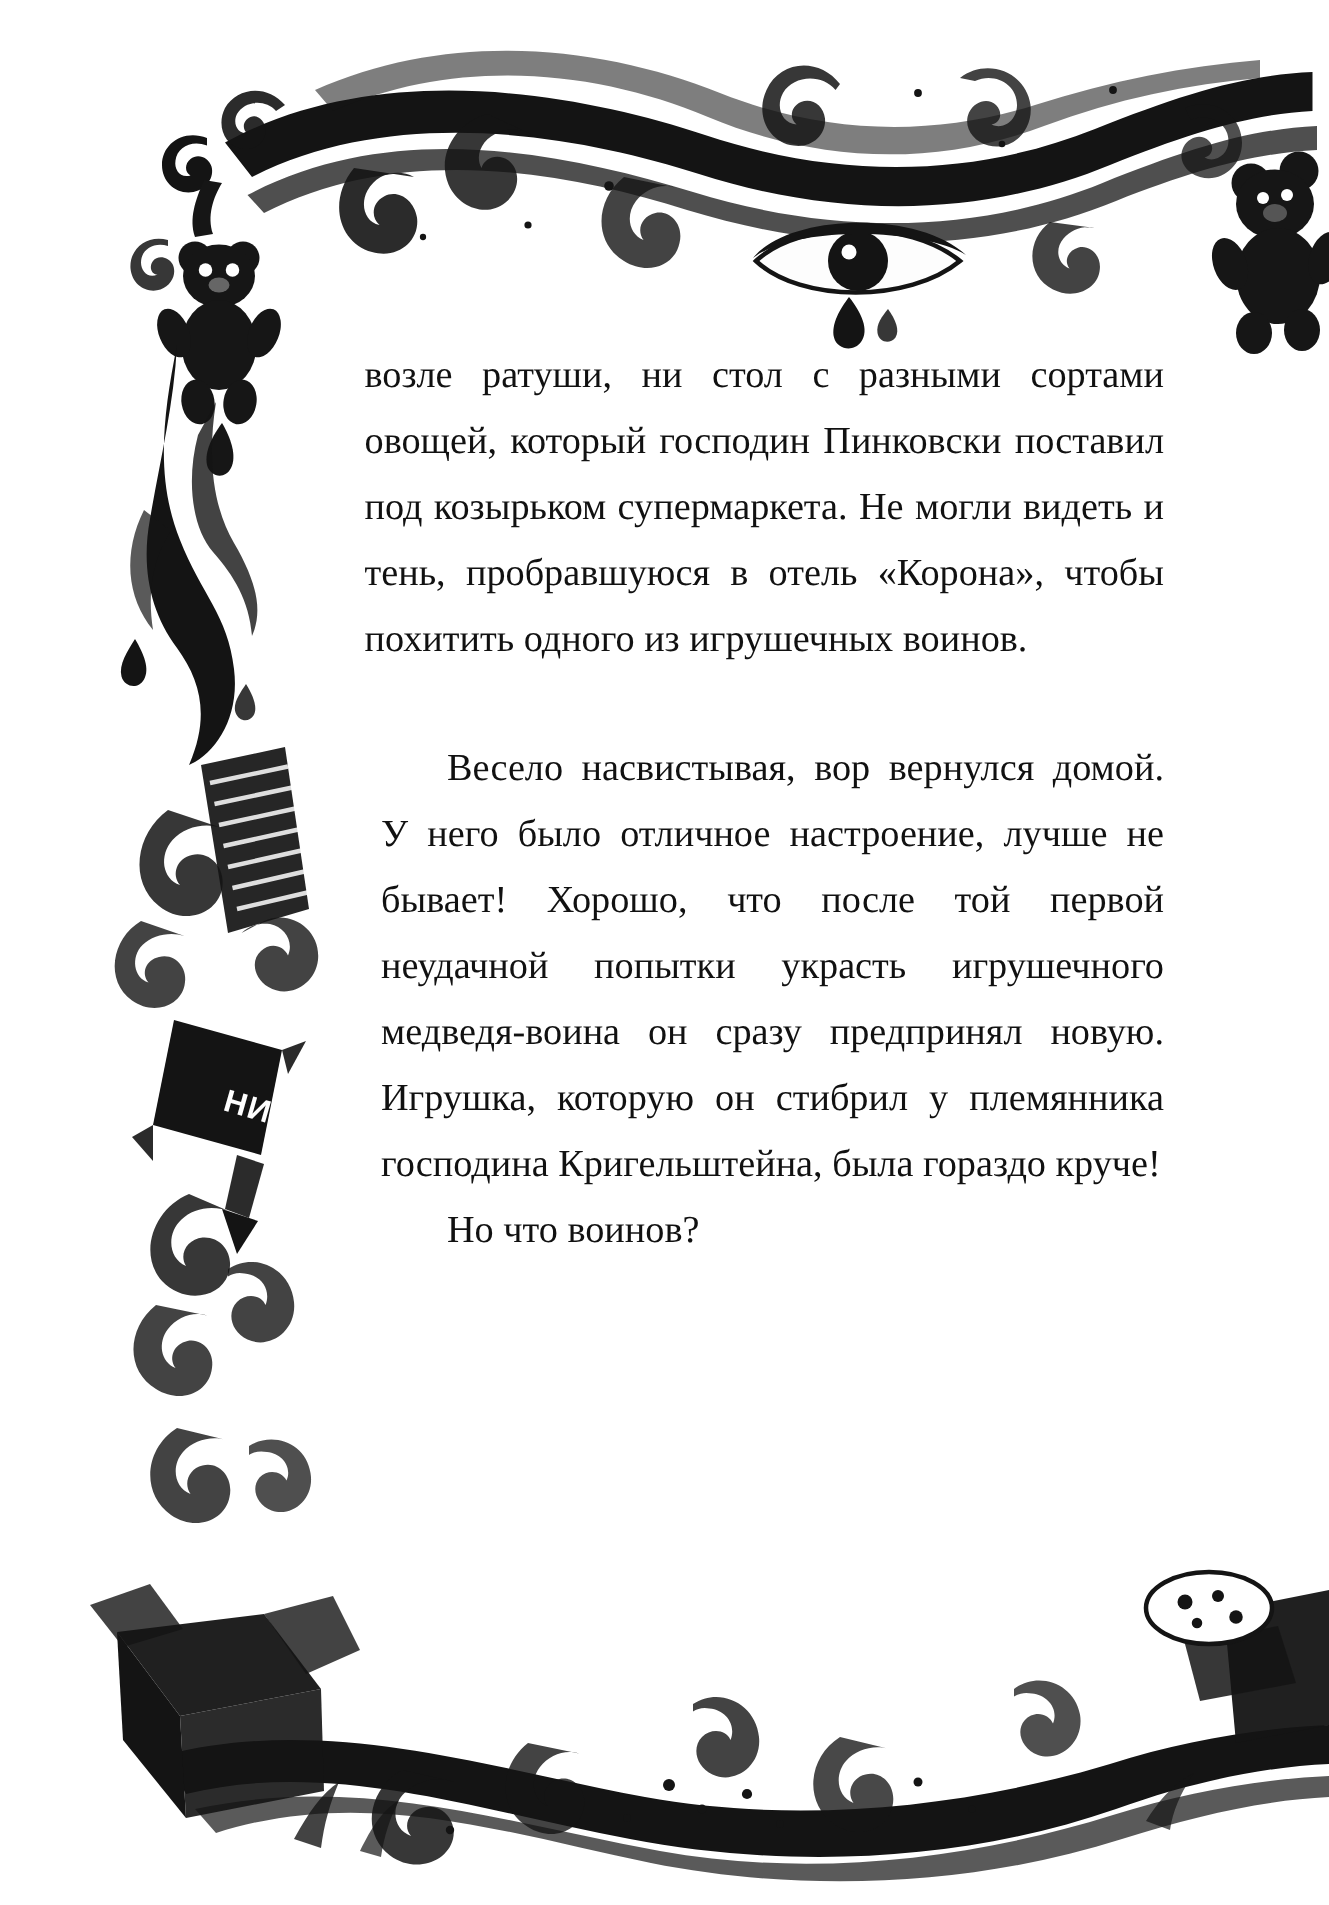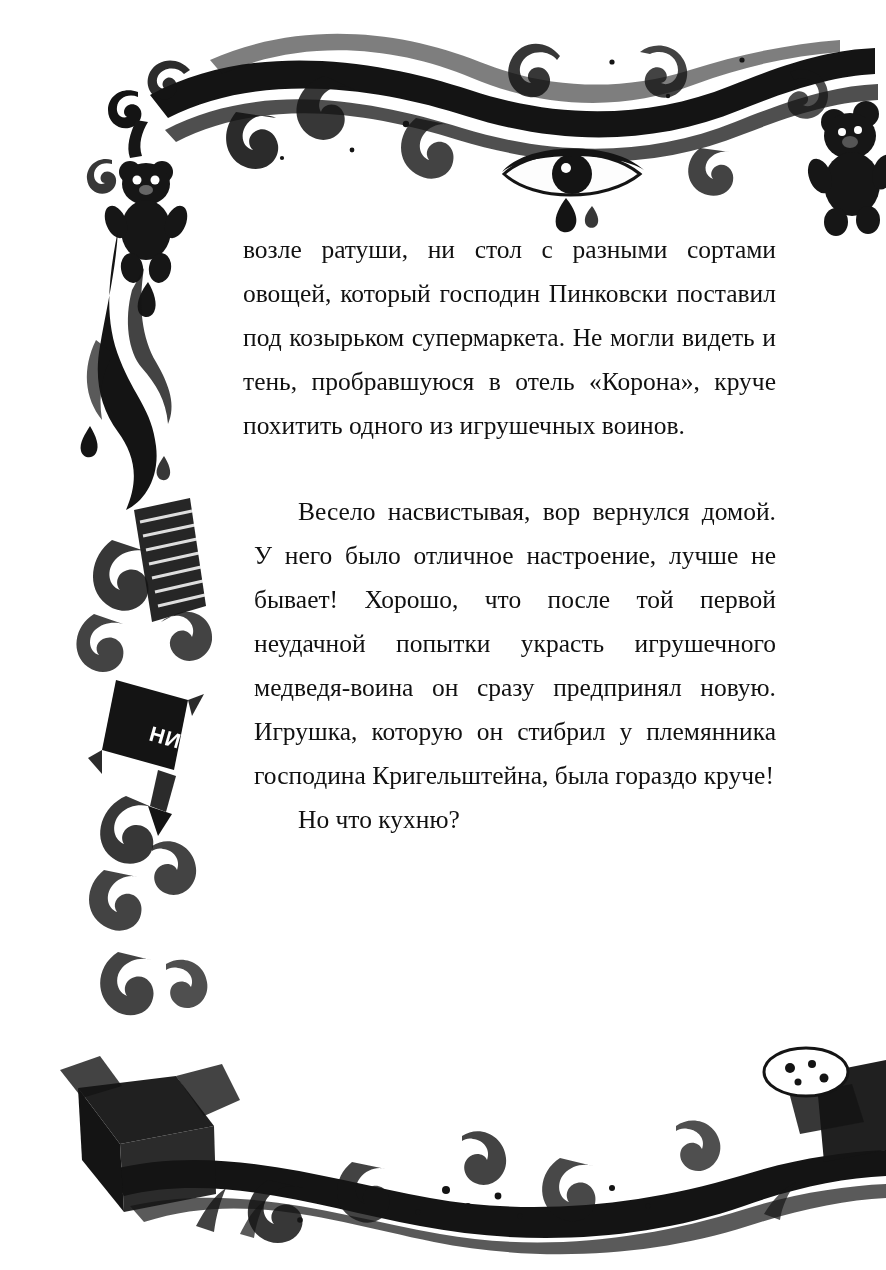--- a/index.html
+++ b/index.html
@@ -224,18 +224,18 @@
           <circle cx="300" cy="190" r="2.8"></circle>
 
         <path d="M196,196 c10,-18 18,-30 30,-38 c-6,14 -10,28 -12,44 Z" opacity="0.8"></path>
         <path d="M240,204 c8,-16 14,-26 26,-34 c-6,12 -10,24 -12,38 Z" opacity="0.7"></path>
         <path d="M764,184 c10,-16 20,-26 32,-32 c-8,12 -14,24 -16,38 Z" opacity="0.7"></path>
       </g>
     </svg>
   </div>
 
   <div class="text-column">
-    <p class="para noexpand">возле ратуши, ни стол с разными сортами овощей, который господин Пинковски поставил под козырьком супермаркета. Не могли видеть и тень, пробравшуюся в отель «Корона», круче похитить одного из игрушечных воинов.</p>
+    <p class="para noexpand">возле ратуши, ни стол с разными сортами овощей, который господин Пинковски поставил под козырьком супермаркета. Не могли видеть и тень, пробравшуюся в отель «Корона», чтобы похитить одного из игрушечных воинов.</p>
     <p class="para gap indent noexpand">Весело насвистывая, вор вернулся домой. У него было отличное настроение, лучше не бывает! Хорошо, что после той первой неудачной попытки украсть игрушечного медведя-воина он сразу предпринял новую. Игрушка, которую он стибрил у племянника господина Кригельштейна, была гораздо круче!</p>
-    <p class="para indent noexpand">Но что кухню?</p>
+    <p class="para indent noexpand">Но что воинов?</p>
   </div>
 
 </div>
 
 </body></html>

